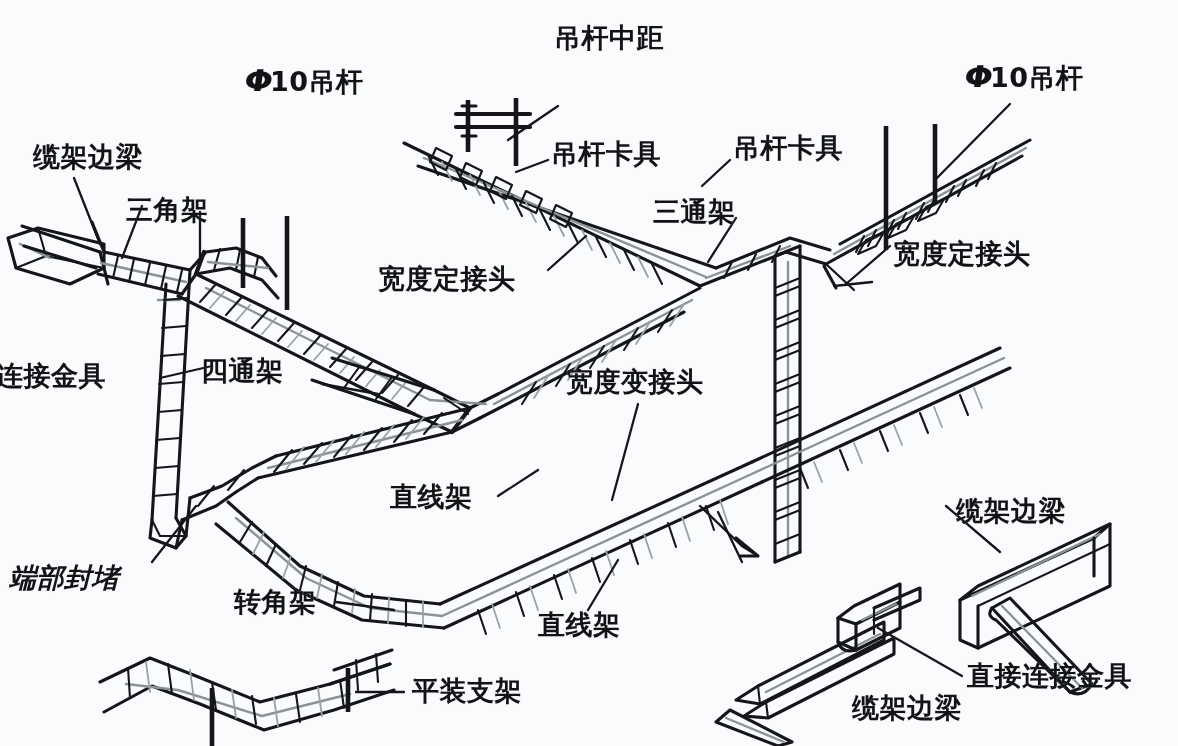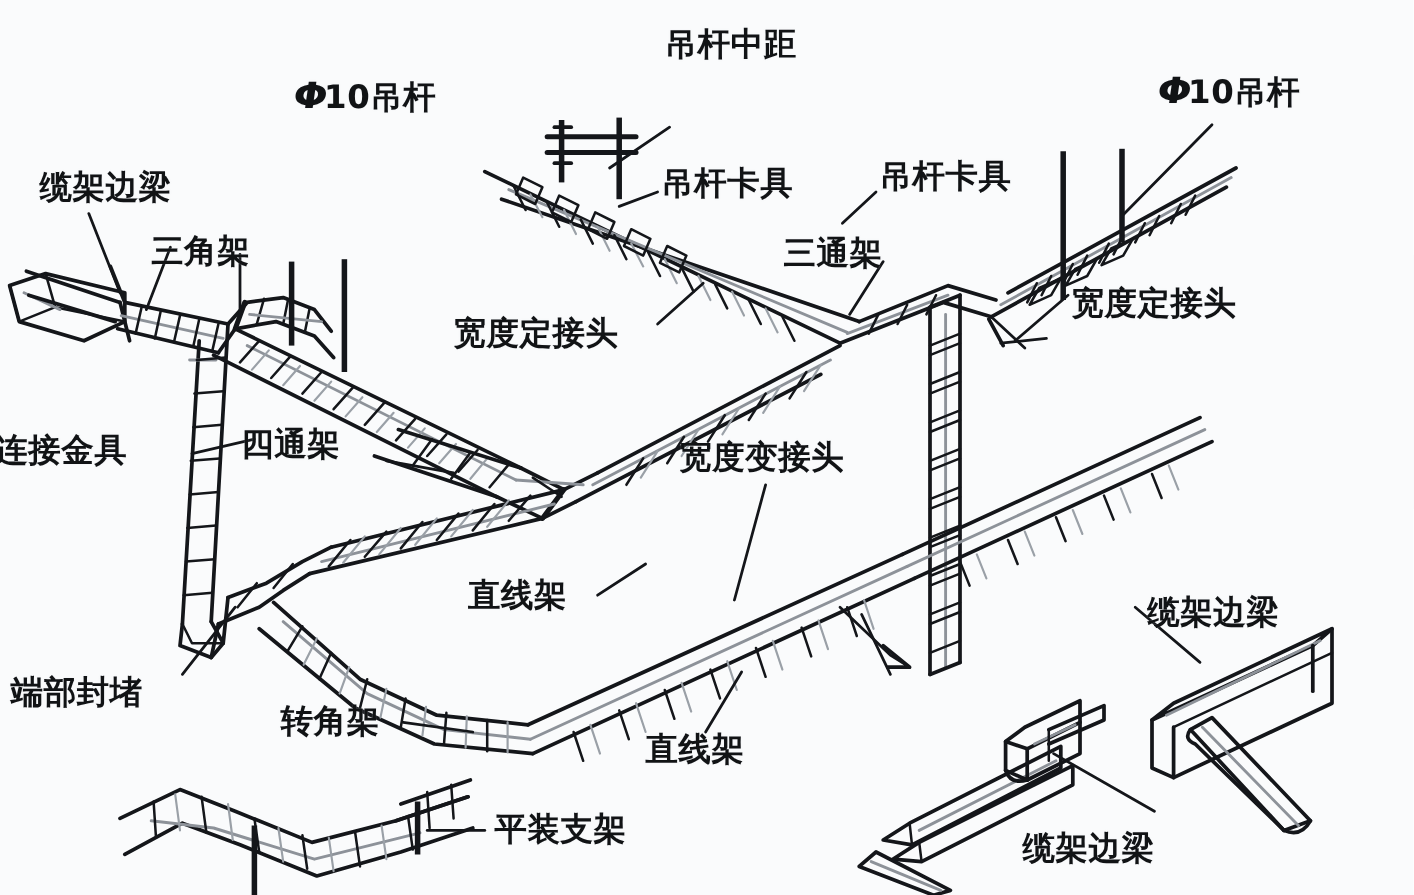--- a/index.html
+++ b/index.html
@@ -469,26 +469,27 @@
   <div class="lbl" style="left:893px; top:240px;">宽度定接头</div>
 
   <div class="lbl" style="left:-4px; top:362px;">连接金具</div>
 
   <div class="lbl" style="left:201px; top:357px;">四通架</div>
 
   <div class="lbl" style="left:566px; top:368px;">宽度变接头</div>
 
   <div class="lbl" style="left:390px; top:483px;">直线架</div>
 
-  <div class="lbl" style="left:9px; top:564px;">端部封堵</div>
+  <div class="lbl" style="left:9px; top:564px;font-style:italic;">端部封堵</div>
 
   <div class="lbl" style="left:234px; top:588px;">转角架</div>
 
   <div class="lbl" style="left:538px; top:611px;">直线架</div>
 
   <div class="lbl" style="left:412px; top:678px;font-family:Liberation Serif, serif;">平装支架</div>
 
   <div class="lbl" style="left:956px; top:497px;text-align:center;">缆架边梁</div>
 
   <div class="lbl" style="left:852px; top:694px;">缆架边梁</div>
 
+  <div class="lbl" style="left:967px; top:662px;">直接连接金具</div>
 
 </div>
 
 </body></html>

